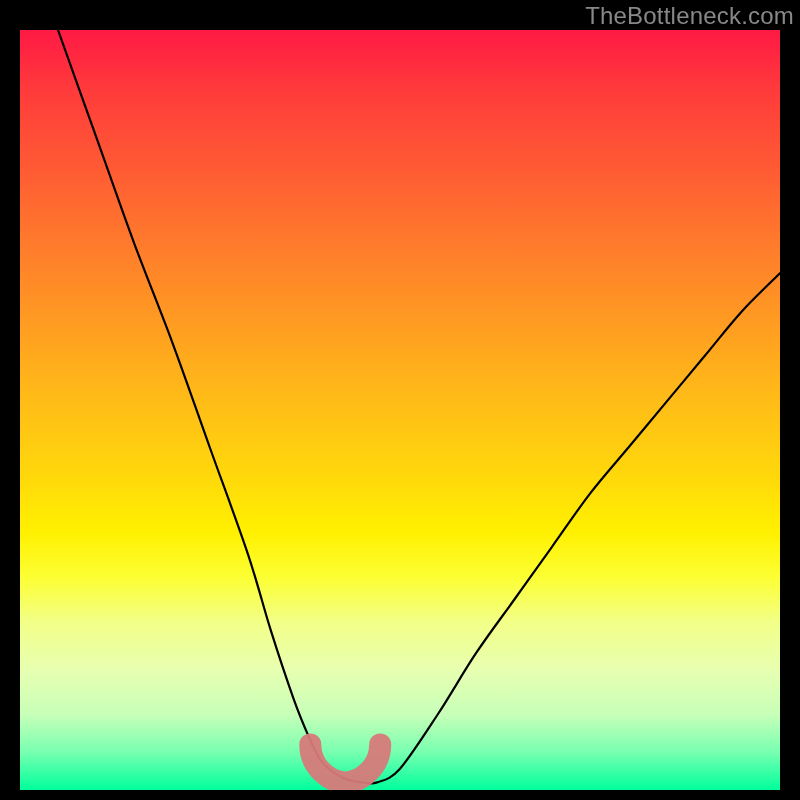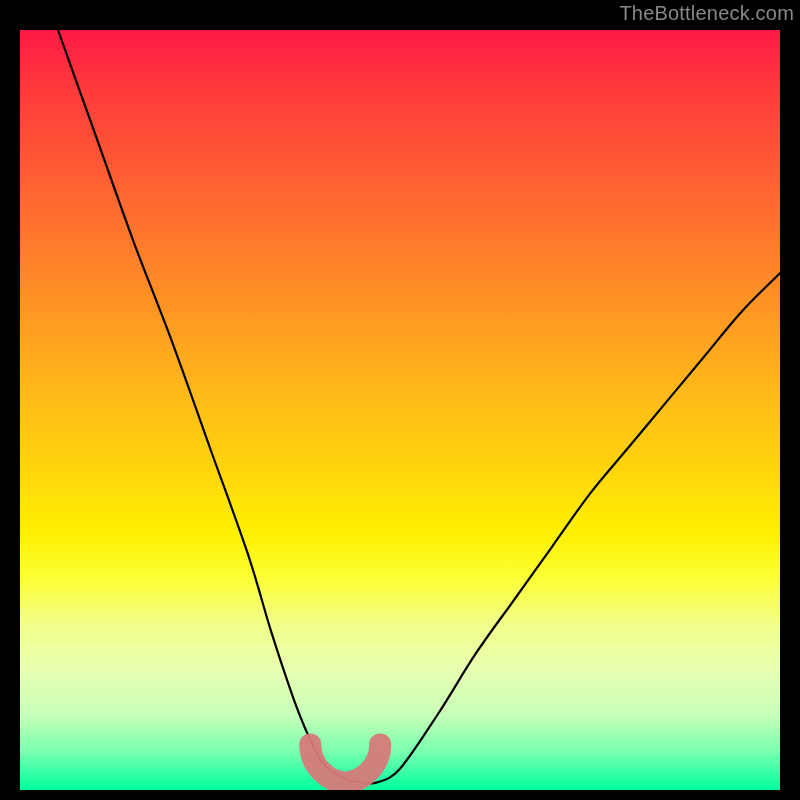--- a/index.html
+++ b/index.html
@@ -15,21 +15,21 @@
     position: relative;
     width: 800px;
     height: 800px;
     background: #000;
   }
   .attribution {
     position: absolute;
     top: 2px;
     right: 6px;
     color: #888;
-    font-size: 20px;
+    font-size: 24px;
     font-weight: 500;
     letter-spacing: 0.2px;
     user-select: none;
   }
   .plot-area {
     position: absolute;
     left: 20px;
     top: 30px;
     width: 760px;
     height: 760px;

